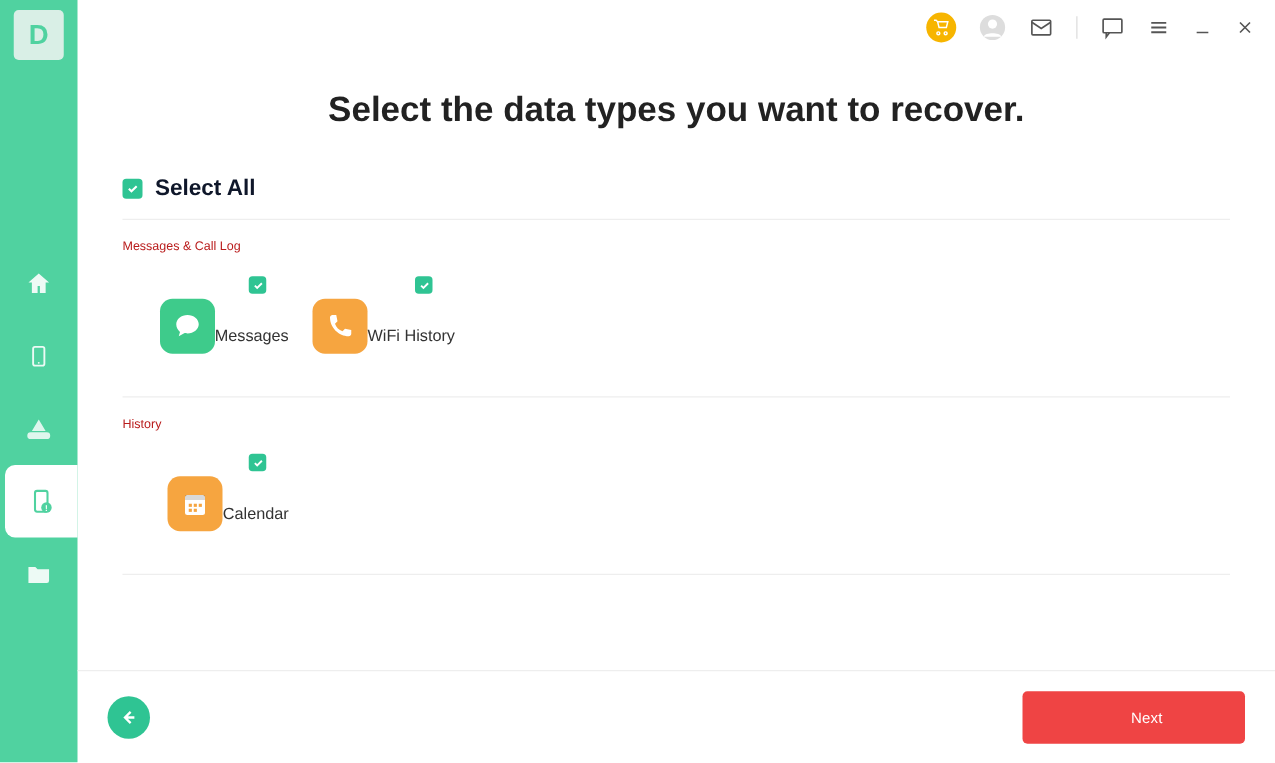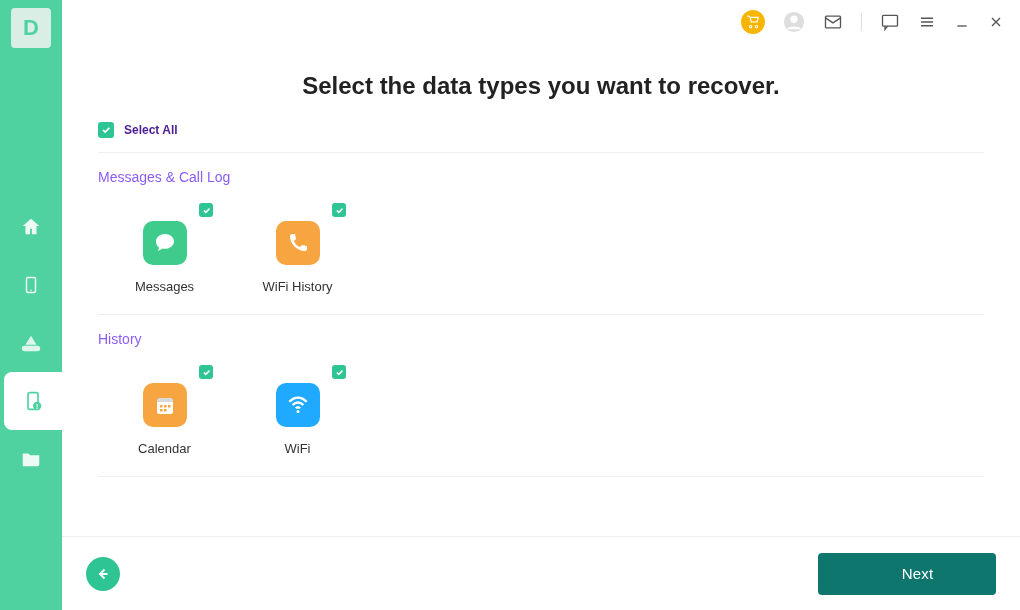--- a/index.html
+++ b/index.html
@@ -16,39 +16,39 @@
 .sidebar-item.active .sidebar-icon { fill: #50d2a0; opacity: 1; }
 
 .main { flex: 1; display: flex; flex-direction: column; height: 100%; position: relative; }
 
 .topbar { height: 44px; display: flex; align-items: center; justify-content: flex-end; padding-right: 16px; gap: 18px; }
 .topbar .divider { width: 1px; height: 18px; background: #ddd; }
 .topbar svg, .topbar .tb-icon { cursor: pointer; }
 .cart-circle { width: 24px; height: 24px; border-radius: 50%; background: #f7b500; display: flex; align-items: center; justify-content: center; }
 
 .content { flex: 1; padding: 0 36px 0 36px; overflow: auto; }
-.page-title { text-align: center; font-size: 24px; font-weight: 800; color: #222; margin-top: 28px; margin-bottom: 22px; }
+.page-title { text-align: center; font-size: 28px; font-weight: 800; color: #222; margin-top: 28px; margin-bottom: 36px; }
 
 .select-all-row { display: flex; align-items: center; gap: 10px; padding-bottom: 14px; border-bottom: 1px solid #eee; }
-.select-all-row .label { font-weight: 700; font-size: 12px; color: #4c1d95; }
+.select-all-row .label { font-weight: 700; font-size: 18px; color: #0f172a; }
 
 .chk { width: 16px; height: 16px; background: #2fc493; border-radius: 3px; display: flex; align-items: center; justify-content: center; flex-shrink: 0; cursor: pointer; }
 .chk svg { display: block; }
 
-.section-title { font-size: 14px; color: #8b5cf6; margin-top: 16px; margin-bottom: 6px; font-weight: 500; }
+.section-title { font-size: 10px; color: #b91c1c; margin-top: 16px; margin-bottom: 6px; font-weight: 500; }
 
 .tiles { display: flex; flex-wrap: wrap; padding-bottom: 20px; border-bottom: 1px solid #eee; }
-.tile { width: 133px; display: flex; flex-direction: column; align-items: center; position: relative; padding-top: 30px; cursor: pointer; }
+.tile { width: 133px; display: flex; flex-direction: row; align-items: center; position: relative; padding-top: 30px; cursor: pointer; justify-content: flex-end; }
 .tile .tile-chk { position: absolute; top: 12px; right: 18px; width: 14px; height: 14px; background: #2fc493; border-radius: 3px; display: flex; align-items: center; justify-content: center; }
 .tile-icon { width: 44px; height: 44px; border-radius: 10px; display: flex; align-items: center; justify-content: center; margin-bottom: 14px; }
 .tile-label { font-size: 13px; color: #333; }
 
 .footer { height: 74px; border-top: 1px solid #eee; display: flex; align-items: center; justify-content: space-between; padding: 0 24px 0 24px; }
 .back-btn { width: 34px; height: 34px; border-radius: 50%; background: #2fc493; display: flex; align-items: center; justify-content: center; cursor: pointer; }
-.next-btn { width: 178px; height: 42px; background: #0f766e; color: #fff; border: none; border-radius: 4px; font-size: 15px; cursor: pointer; letter-spacing: 0.2px; padding-left: 21px; }
+.next-btn { width: 178px; height: 42px; background: #ef4444; color: #fff; border: none; border-radius: 4px; font-size: 12px; cursor: pointer; letter-spacing: 0.2px; padding-left: 21px; }
 
 </style>
 </head>
 <body>
 
 <div class="app">
 
   <div class="sidebar">
     <div class="logo-tile">
       <span>D</span>
@@ -172,36 +172,20 @@
                   <rect x="4" y="5" width="16" height="4" fill="rgba(0,0,0,0.15)"></rect>
                   <rect x="7" y="12" width="2.5" height="2.5" fill="#f6a540"></rect>
                   <rect x="11" y="12" width="2.5" height="2.5" fill="#f6a540"></rect>
                   <rect x="15" y="12" width="2.5" height="2.5" fill="#f6a540"></rect>
                   <rect x="7" y="16" width="2.5" height="2.5" fill="#f6a540"></rect>
                   <rect x="11" y="16" width="2.5" height="2.5" fill="#f6a540"></rect>
                 </svg>
               </div>
               <div class="tile-label">Calendar</div>
             </div>
-            <div class="tile">
-              <div class="tile-chk">
-                <svg width="9" height="9" viewBox="0 0 24 24" fill="none" stroke="#fff" stroke-width="4">
-                  <path d="M5 12l5 5L20 7"></path>
-                </svg>
-              </div>
-              <div class="tile-icon" style="background: rgb(31, 169, 255);">
-                <svg width="26" height="26" viewBox="0 0 24 24" fill="none" stroke="#fff" stroke-width="2.2">
-                  <path d="M4 9c5-5 11-5 16 0"></path>
-                  <path d="M7 12c3-3 7-3 10 0"></path>
-                  <path d="M10 15c1.2-1.2 2.8-1.2 4 0"></path>
-                  <circle cx="12" cy="18" r="1.4" fill="#fff" stroke="none"></circle>
-                </svg>
-              </div>
-              <div class="tile-label">WiFi</div>
-            </div>
           </div>
         </div>
     </div>
 
     <div class="footer">
       <div class="back-btn">
         <svg width="18" height="18" viewBox="0 0 24 24" fill="none" stroke="#fff" stroke-width="2.5">
             <path d="M14 6l-6 6 6 6M8 12h10"></path>
           </svg>
       </div>

